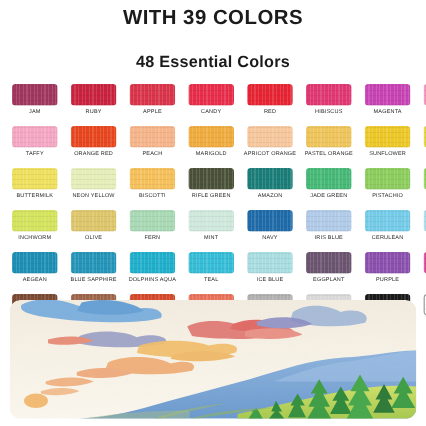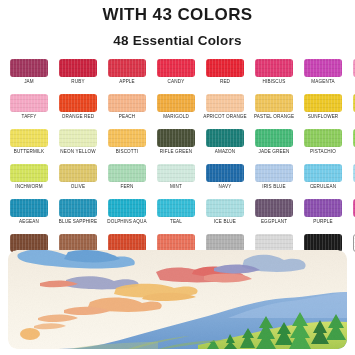--- a/index.html
+++ b/index.html
@@ -11,21 +11,21 @@
   }
   .page{position:relative;width:355px;height:355px;box-sizing:border-box;}
 
   .titles{text-align:center;padding-top:5px;}
   .main-title{
     font-size:17px;font-weight:bold;color:#1b1b1b;
     letter-spacing:0.4px;line-height:20px;
   }
   .sub-title{
     font-size:13.5px;font-weight:bold;color:#1b1b1b;
-    letter-spacing:0.2px;line-height:18px;margin-top:7px;
+    letter-spacing:0.2px;line-height:18px;margin-top:18px;
   }
 
   .grid{
     margin-top:9px;
     padding:0 6px;
     display:grid;
     grid-template-columns:repeat(8,1fr);
     gap:0px 3px;
     box-sizing:border-box;
   }
@@ -62,21 +62,21 @@
     overflow:hidden;
     display:block;
   }
 </style>
 </head>
 <body>
 
 <div class="page">
 
   <div class="titles">
-    <div class="main-title">WITH 43 COLORS</div>
+    <div class="main-title">WITH 39 COLORS</div>
     <div class="sub-title">48 Essential Colors</div>
   </div>
 
   <div class="grid" id="swatch-grid">
       <div class="cell">
         <div class="swatch" style="background-color: rgb(160, 54, 94);"></div>
         <div class="label">JAM</div>
       </div>
       <div class="cell">
         <div class="swatch" style="background-color: rgb(201, 34, 63);"></div>

